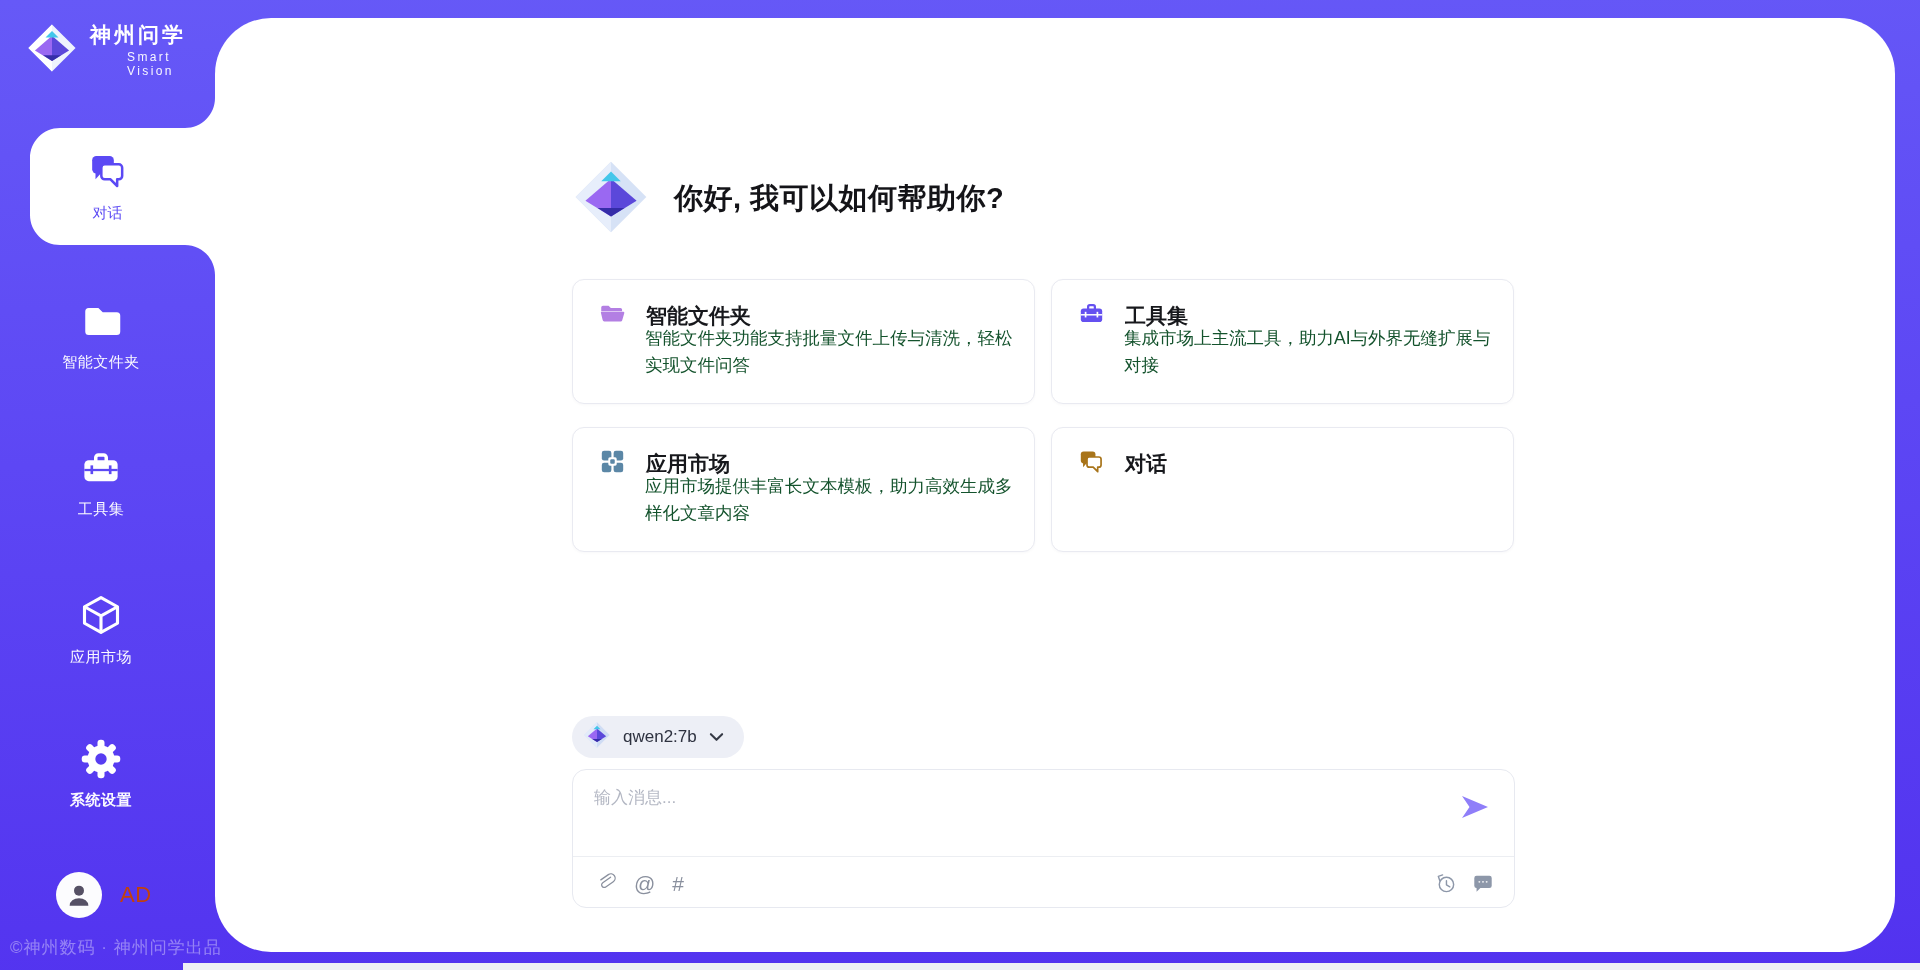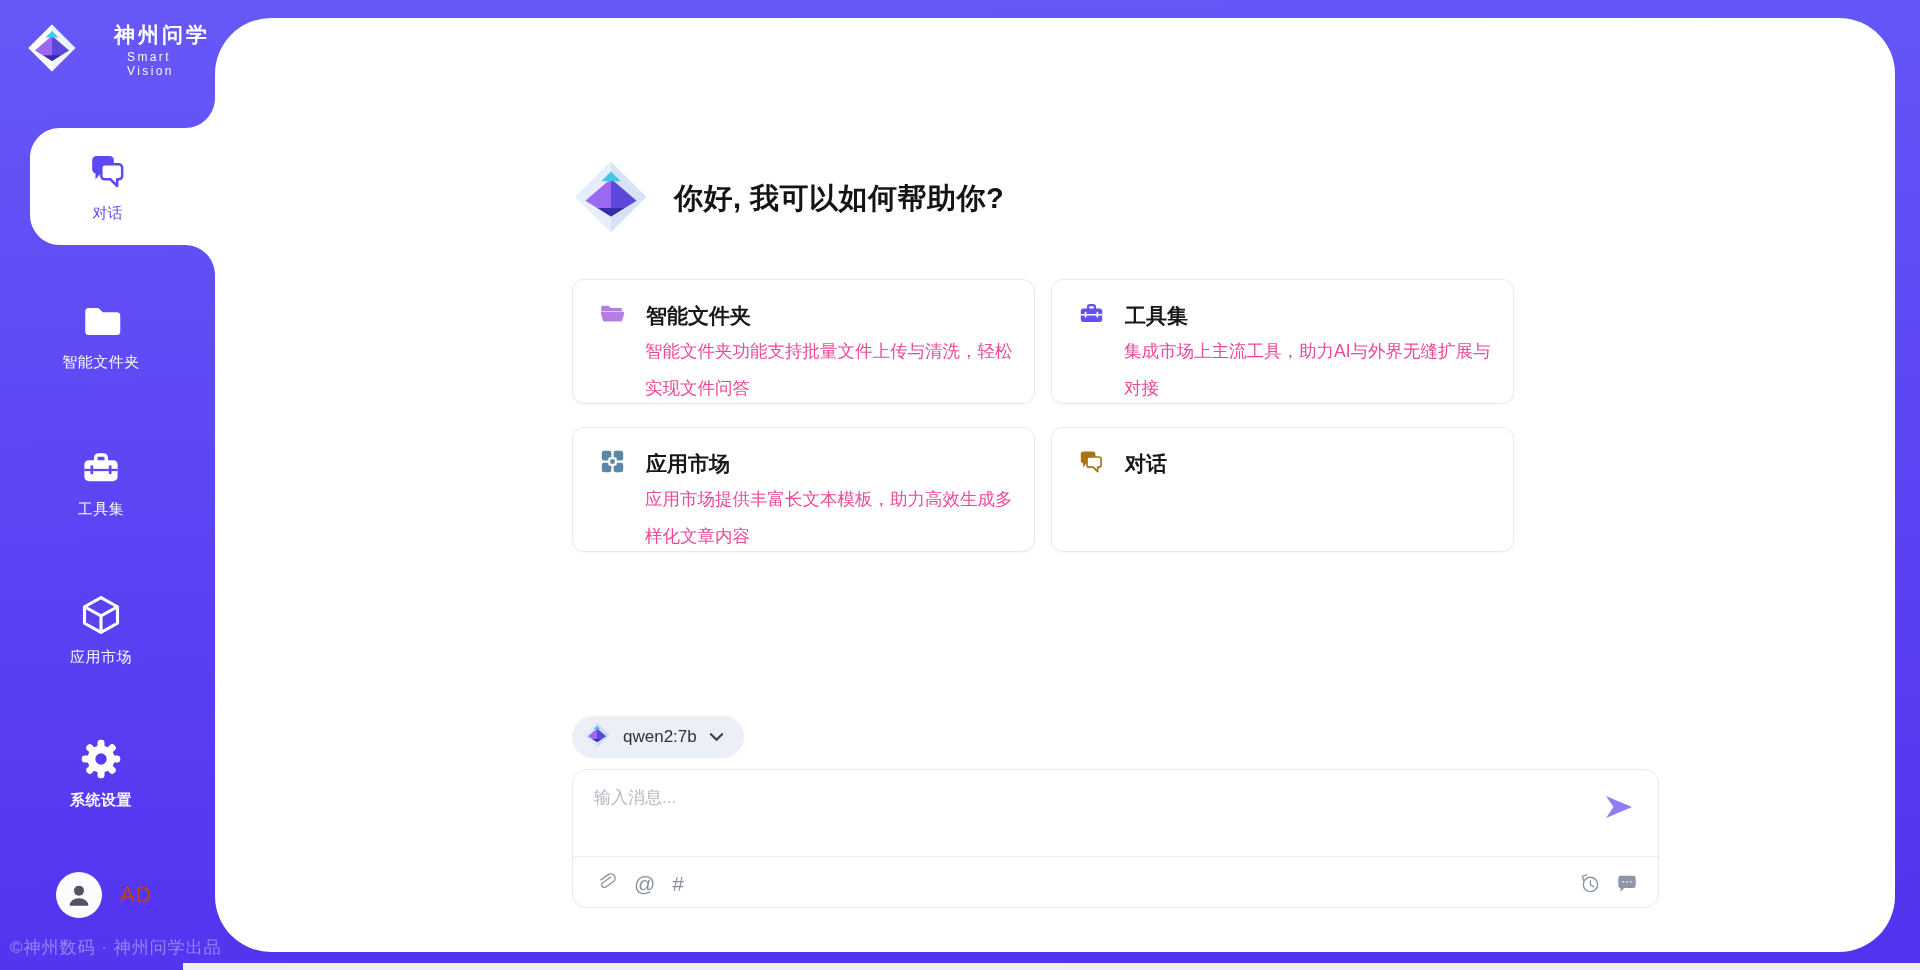--- a/index.html
+++ b/index.html
@@ -10,21 +10,21 @@
     background:linear-gradient(178deg,#6659f7 0%, #5d47f4 45%, #5232ef 100%);
   }
   
   .panel { position:absolute; left:215px; top:18px; width:1680px; height:934px;
     background:#ffffff; border-radius:56px; }
   .bottom-strip { position:absolute; left:183px; right:0; bottom:0; height:7px; background:#eef0f5; }
 
   
   .sidebar { position:absolute; left:0; top:0; width:215px; height:100%; }
   .brand { position:absolute; top:22px; left:26px; display:flex; align-items:center; gap:12px; }
-  .brand-name { font-size:21px; font-weight:bold; color:#fff; letter-spacing:3px; line-height:24px;margin-left:24px; }
+  .brand-name { font-size:21px; font-weight:bold; color:#fff; letter-spacing:3px; line-height:24px; }
   .brand-sub { font-size:12px; color:rgba(255,255,255,.95); letter-spacing:2.4px; margin-top:3px;margin-left:37px; }
 
   .nav-active { position:absolute; top:98px; left:30px; width:185px; height:177px; cursor:pointer; }
   .nav-active svg.blob { position:absolute; inset:0; }
   .nav-active .inner { position:absolute; left:0; top:30px; width:155px; height:117px;
     display:flex; flex-direction:column; align-items:center; justify-content:center; gap:9px; }
   .nav-active .label { color:#5b49f4; font-size:15px; font-weight:500; }
   .nav-active .nav-icon { color:#5b49f4; }
 
   .nav-item { position:absolute; left:0; width:202px; text-align:center; cursor:pointer;
@@ -44,30 +44,30 @@
   .greeting { position:absolute; left:357px; top:140px; display:flex; align-items:center; gap:24px; }
   .greeting-text { font-size:29px; font-weight:bold; color:#141418; letter-spacing:.5px; }
 
   
   .cards { position:absolute; left:357px; top:261px; width:943px;
     display:grid; grid-template-columns:463px 463px; column-gap:16px; row-gap:23px; }
   .card { position:relative; height:125px; background:#fff; border:1px solid #e9eaf1;
     border-radius:12px; box-shadow:0 1px 3px rgba(25,28,50,.03); cursor:pointer; }
   .card-head { position:absolute; top:20px; left:26px; display:flex; align-items:center; gap:20px; }
   .card-title { font-size:21px; font-weight:bold; color:#17181c; }
-  .card-desc { position:absolute; top:53px; left:72px; right:18px;
-    font-size:17.5px; color:#ec4899; line-height:37px; }
+  .card-desc { position:absolute; top:45px; left:72px; right:18px;
+    font-size:17.5px; color:#14532d; line-height:27px; }
 
   
   .model-pill { position:absolute; left:357px; top:698px; height:42px; border-radius:21px;
     background:#edeff6; display:flex; align-items:center; gap:12px; padding:0 20px 0 11px;
     width:max-content; cursor:pointer; }
   .model-name { font-size:17px; color:#2e3240; font-weight:500;text-align:center; }
 
-  .composer { position:absolute; left:357px; top:751px; width:1087px; height:139px;
+  .composer { position:absolute; left:357px; top:751px; width:943px; height:139px;
     background:#fff; border:1px solid #e7e9f0; border-radius:14px; }
   .composer-input { position:absolute; left:21px; top:16px; width:840px; height:62px;
     border:none; outline:none; resize:none; font-family:"Liberation Sans",sans-serif;
     font-size:17px; color:#333; background:transparent; }
   .composer-input::placeholder { color:#b3b7c3; }
   .send-btn { position:absolute; right:24px; top:24px; width:30px; height:26px; cursor:pointer; }
   .composer-divider { position:absolute; left:0; right:0; top:86px; height:1px; background:#eceef2; }
   .tools-left { position:absolute; left:22px; top:97px; height:32px; display:flex; align-items:center; gap:17px; color:#8a909e; }
   .tools-right { position:absolute; right:20px; top:97px; height:32px; display:flex; align-items:center; gap:15px; color:#8d97a9; }
   .glyph-btn { font-size:21px; color:#8a909e; cursor:pointer; line-height:1; }

